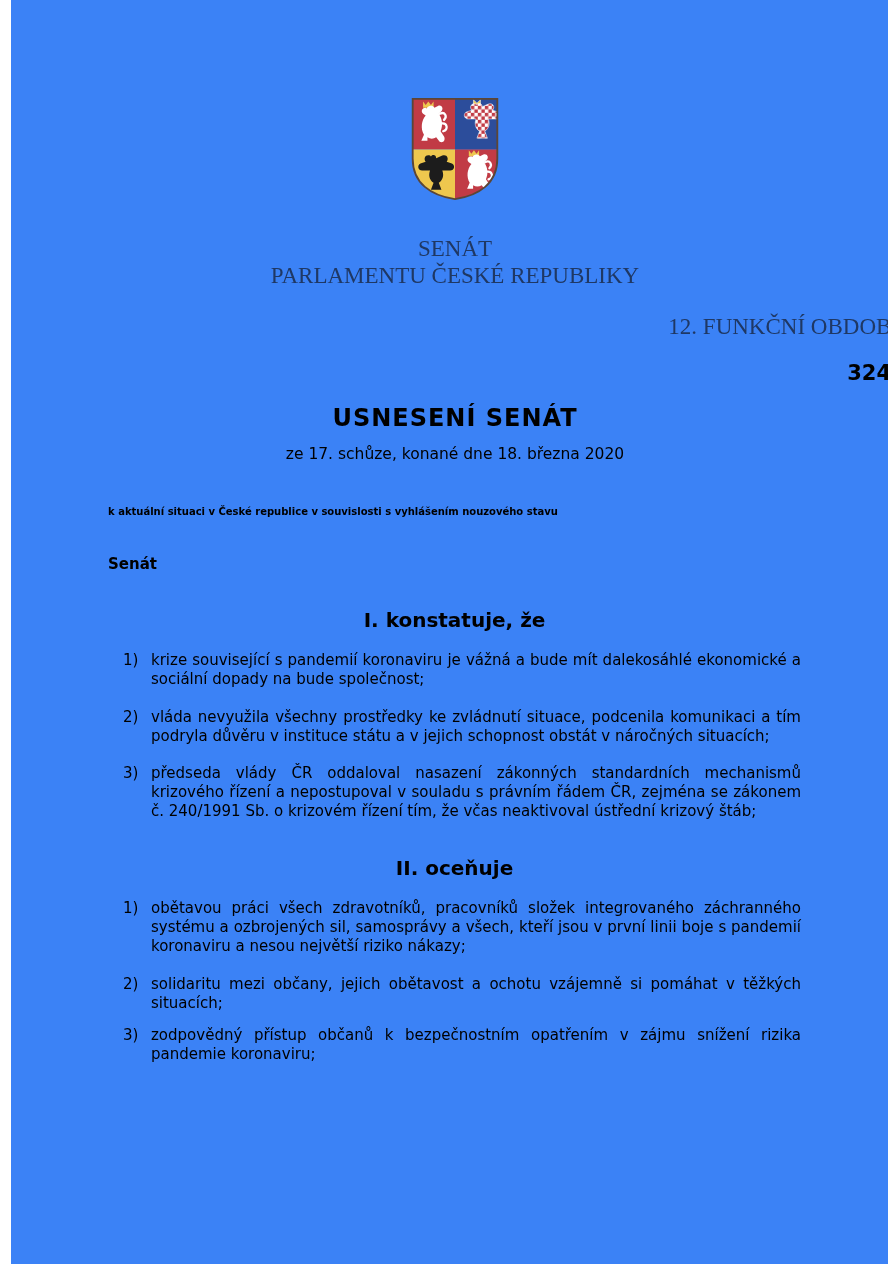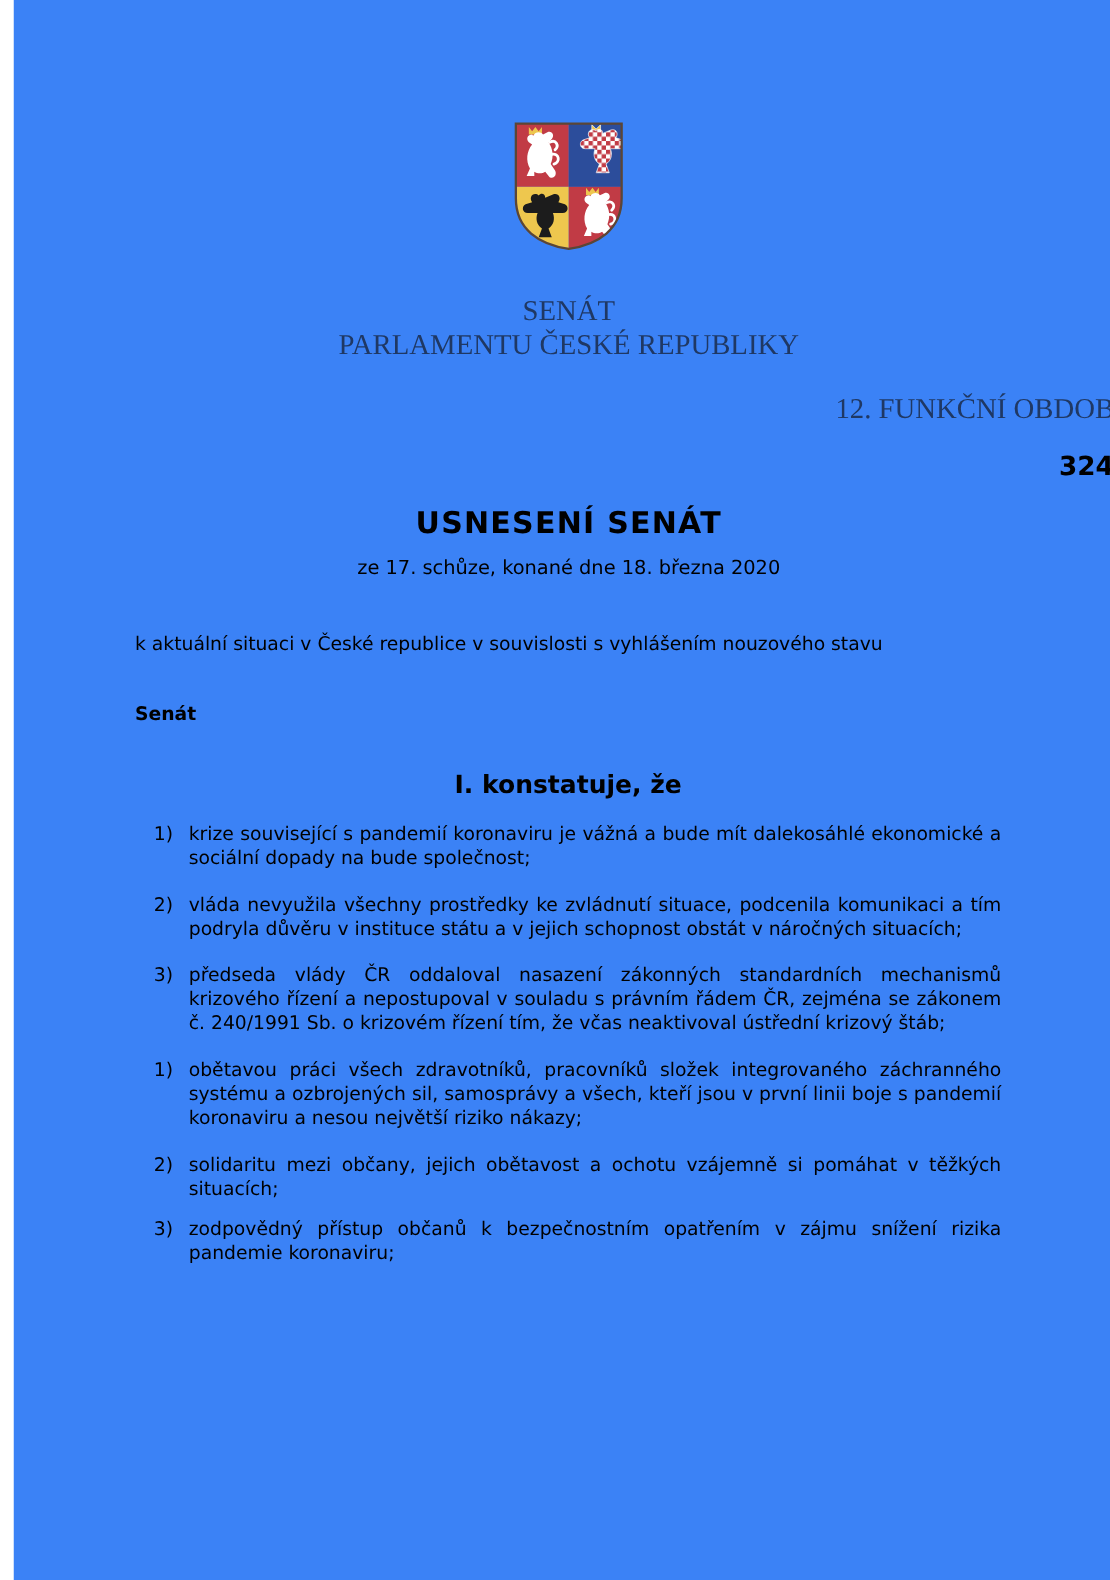--- a/index.html
+++ b/index.html
@@ -14,21 +14,21 @@
     font-size: 23px; line-height: 27px; margin-top: 32px;
   }
   .term {
     text-align: right; color: #1f3864;
     font-family: "Liberation Serif", serif;
     font-size: 23px; line-height: 27px; margin-top: 24px;
   }
   .res-number { text-align: right; font-weight: bold; font-size: 21px; margin-top: 21px; }
   .res-title  { text-align: center; font-weight: bold; font-size: 24px; letter-spacing: 1px; margin-top: 19px; }
   .res-session{ text-align: center; font-size: 15.5px; margin-top: 13px; }
-  .subject { font-weight: normal; font-size: 15px; margin: 43px 90px 0 97px; white-space: nowrap; }
+  .subject { font-weight: bold; font-size: 10px; margin: 43px 90px 0 97px; white-space: nowrap; }
   .actor   { font-weight: bold; font-size: 15px; margin: 38px 98px 0 97px; }
   .sec-heading { font-weight: bold; font-size: 20px; margin: 35px 98px 0 97px; text-align: center; }
   .item { display: flex; margin: 19px 98px 0 112px; font-size: 15px; line-height: 19px; }
   .item .no { width: 28px; flex: 0 0 28px; }
   .item .tx { flex: 1; text-align: justify; text-align-last: left; }
   .sec + .sec { margin-top: 0; }
   .gap-sec2 { margin-top: 26px; }
   .item.tight { margin-top: 18px; }
   .item.tighter { margin-top: 13px; }
 </style>
@@ -97,20 +97,21 @@
       <span class="no">2)</span>
       <span class="tx">vláda nevyužila všechny prostředky ke zvládnutí situace, podcenila komunikaci a tím podryla důvěru v instituce státu a v jejich schopnost obstát v náročných situacích;</span>
     </div>
     <div class="item tight">
       <span class="no">3)</span>
       <span class="tx">předseda vlády ČR oddaloval nasazení zákonných standardních mechanismů krizového řízení a nepostupoval v souladu s právním řádem ČR, zejména se zákonem č. 240/1991 Sb. o krizovém řízení tím, že včas neaktivoval ústřední krizový štáb;</span>
     </div>
   </div>
 
   <div class="sec gap-sec2">
+    <div class="sec-heading">II. oceňuje</div>
     <div class="item">
       <span class="no">1)</span>
       <span class="tx">obětavou práci všech zdravotníků, pracovníků složek integrovaného záchranného systému a ozbrojených sil, samosprávy a všech, kteří jsou v první linii boje s pandemií koronaviru a nesou největší riziko nákazy;</span>
     </div>
     <div class="item">
       <span class="no">2)</span>
       <span class="tx">solidaritu mezi občany, jejich obětavost a ochotu vzájemně si pomáhat v těžkých situacích;</span>
     </div>
     <div class="item tighter">
       <span class="no">3)</span>

